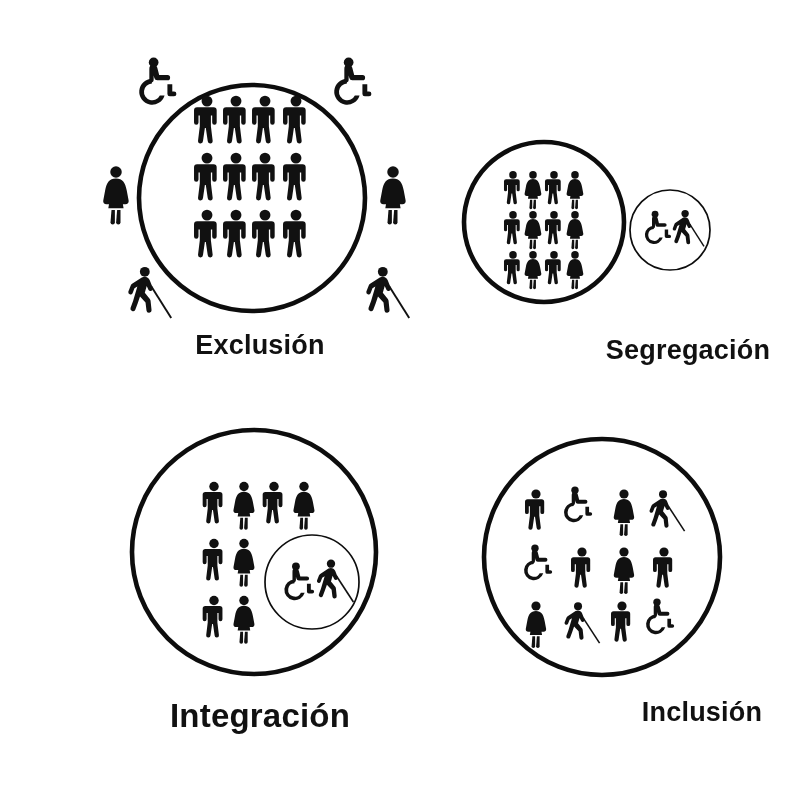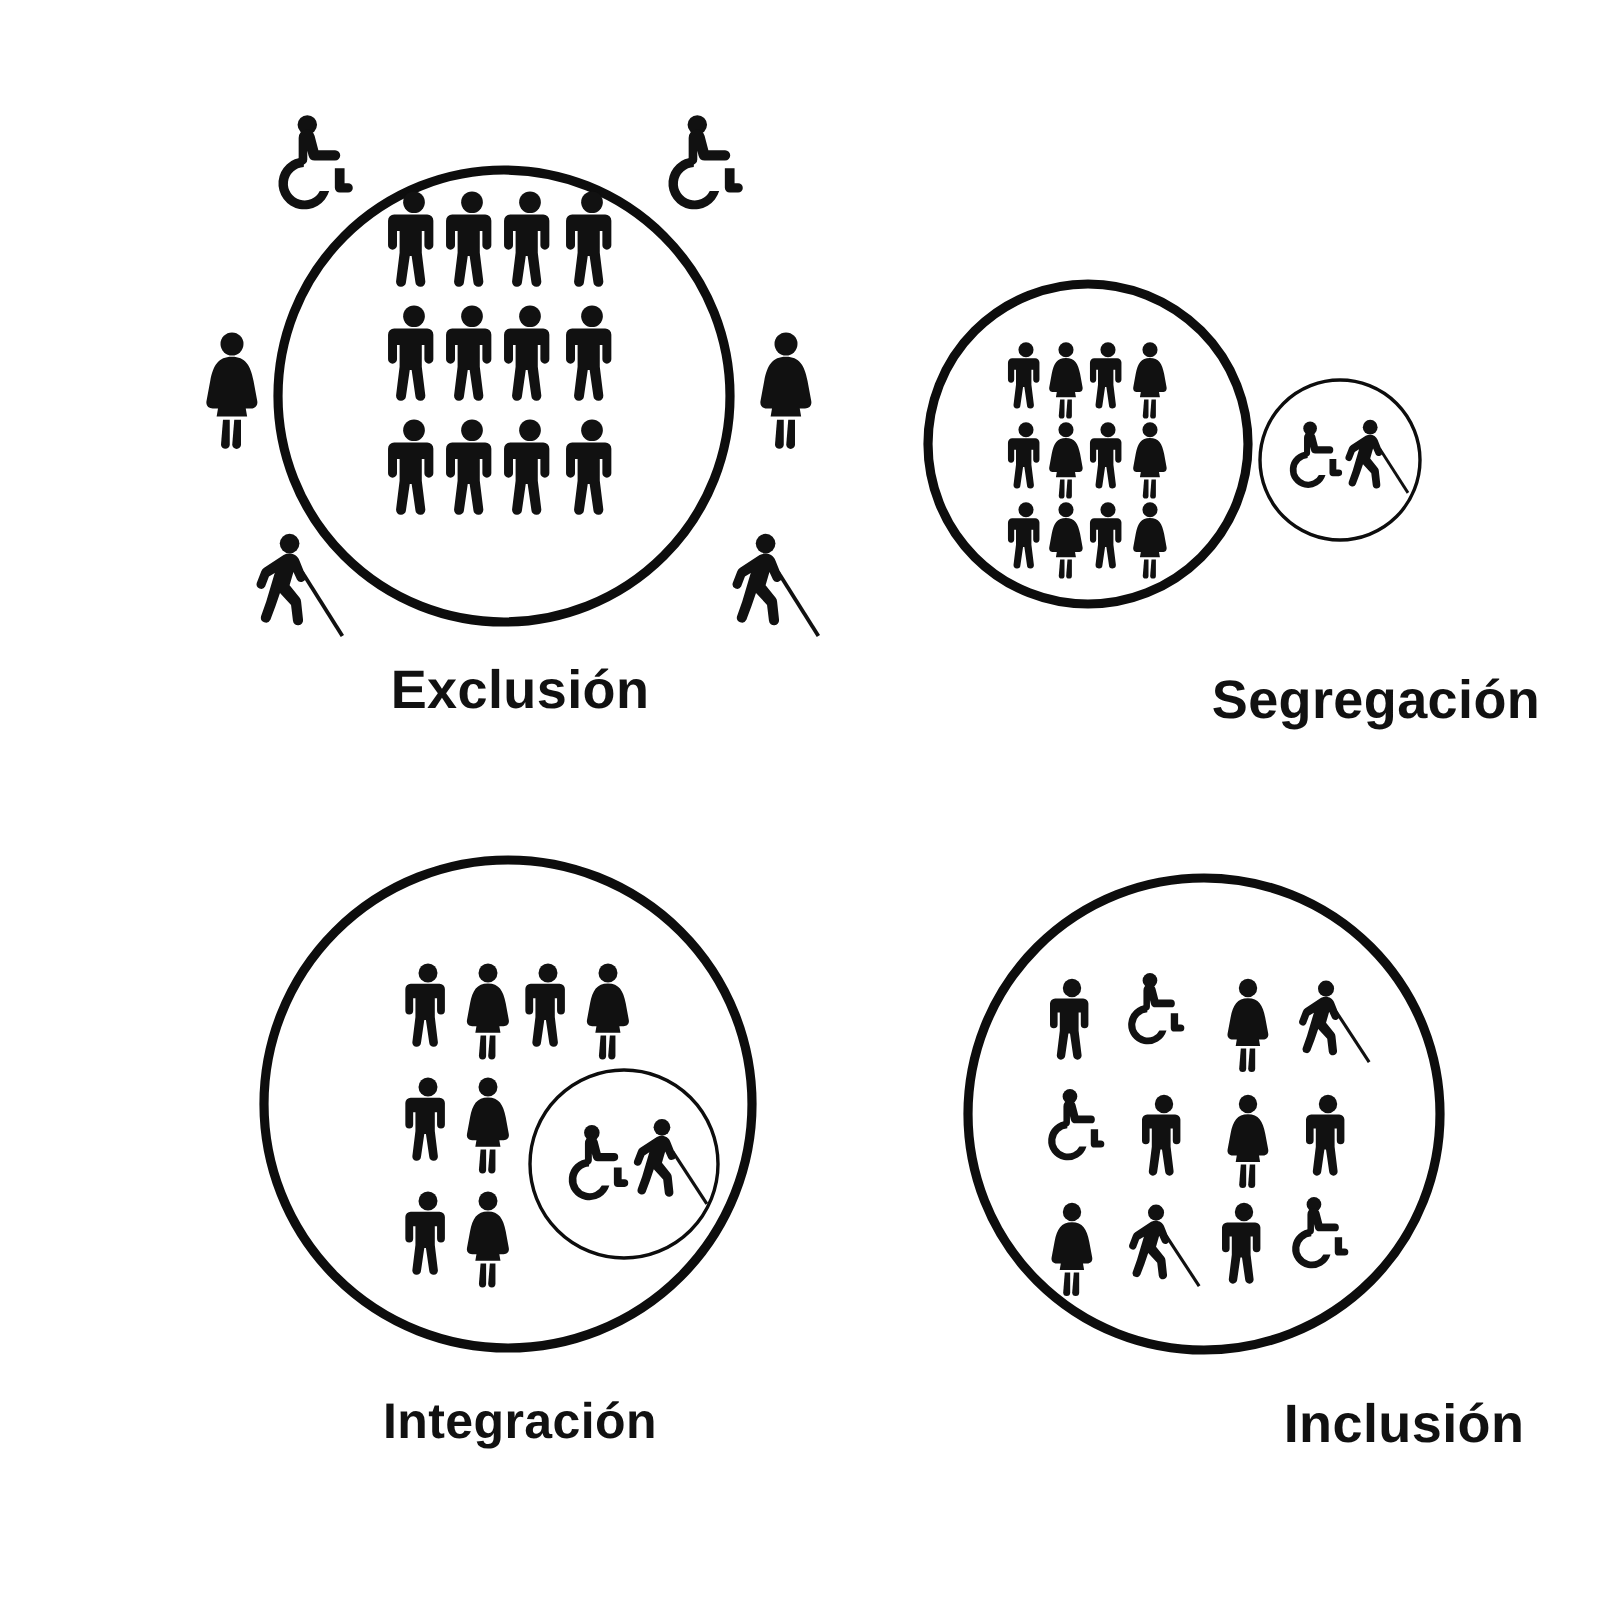--- a/index.html
+++ b/index.html
@@ -356,21 +356,21 @@
         </g>
       </g>
       <g transform="translate(320,580) scale(1.02)">
         <g class="fig">
           <circle cx="-1" cy="-16" r="4.1"></circle>
           <path d="M-3.5,-11.3 c2.8,-1.3 5.6,-0.2 6.6,2.3 l2.6,6.5 a2,2 0 0 1 -3.6,1.6 l-1.5,-3.3 l-1.6,5.6 l4.2,5.2 a3,3 0 0 1 0.6,1.6 l0.8,7.5 a2.1,2.1 0 0 1 -4.2,0.45 l-0.8,-6.6 l-4.6,-5 l-1.9,5.6 l-2.1,5.6 a2.1,2.1 0 0 1 -3.9,-1.5 l2.2,-6.2 l3.5,-11.8 l-2.4,1.5 l-1.6,4.1 a1.9,1.9 0 0 1 -3.5,-1.4 l1.9,-4.9 a3.2,3.2 0 0 1 1.2,-1.5 z"></path>
         </g>
         <path class="cane" d="M4.2,-4.2 L21,21.5"></path>
       </g>
     </svg>
-    <div class="caption" style="left:0;top:297px;font-size:25px;padding-left:48px;">Integración</div>
+    <div class="caption" style="left:0;top:297px;font-size:33px;padding-left:48px;">Integración</div>
   </div>
 
   <div class="panel" style="left:412px;top:400px;width:400px;height:400px;">
     <svg width="400" height="400" viewBox="400 400 400 400">
       <circle class="outline-circle thick" cx="578" cy="557" r="118"></circle>
 
       <g>
 
         <g transform="translate(512,510) scale(1.0)">
           <g class="fig">

